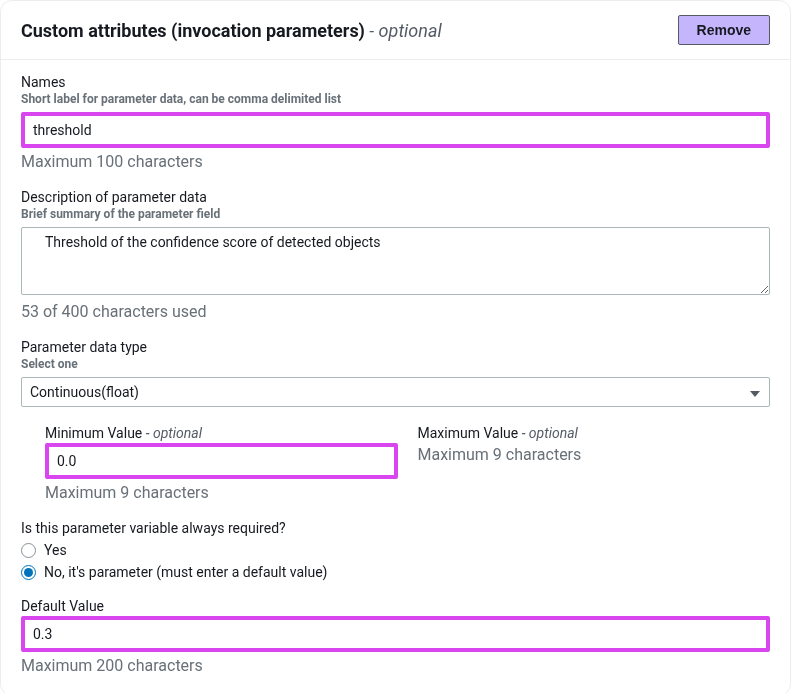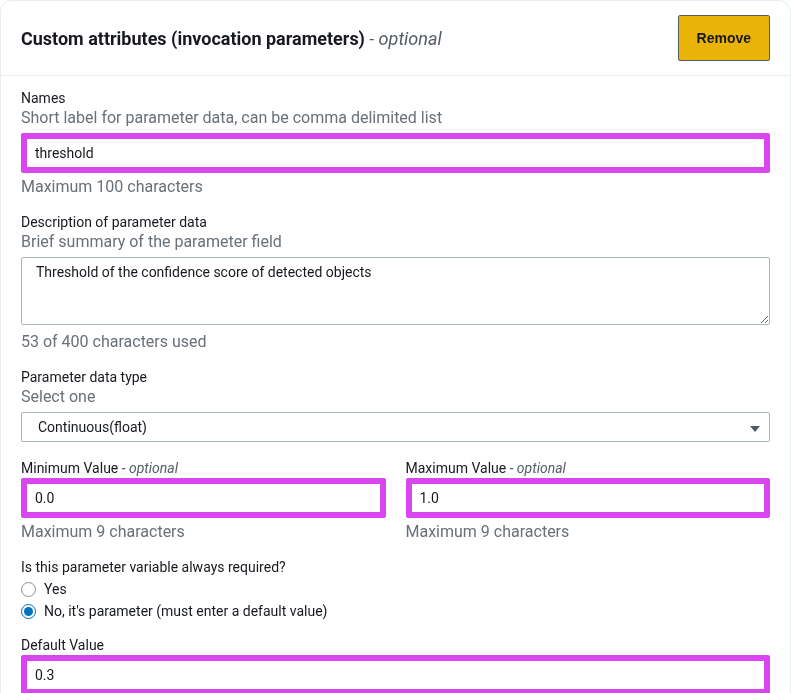--- a/index.html
+++ b/index.html
@@ -29,23 +29,23 @@
       font-size: 18px;
       font-weight: 700;
       color: #16191f;
     }
     .panel-title .optional {
       font-weight: 400;
       font-style: italic;
       color: #545b64;
     }
     .btn-remove {
-      background: #eab308;
+      background: #c4b5fd;
       border: 1px solid #545b64;
-      padding: 14px 18px;
+      padding: 6px 18px;
       font-size: 14px;
       font-weight: 700;
       color: #16191f;
       cursor: pointer;
       border-radius: 2px;
     }
     .panel-body {
       padding: 14px 20px 20px 20px;
     }
     .field {
@@ -56,78 +56,80 @@
       font-weight: 400;
       color: #16191f;
       display: block;
       margin-bottom: 2px;
     }
     .field-label .opt {
       font-style: italic;
       color: #545b64;
     }
     .field-hint {
-      font-size: 16px;
+      font-size: 12px;
       color: #687078;
       margin-bottom: 6px;
       display: block;
+      font-weight: bold;
     }
     .field-hint-below {
       font-size: 16px;
       color: #687078;
       margin-top: 4px;
       display: block;
     }
     .text-input {
       width: 100%;
       padding: 6px 8px;
       font-size: 14px;
-      border: 6px solid #d946ef;
+      border: 4px solid #d946ef;
       border-radius: 2px;
       color: #16191f;
       font-family: inherit;
     }
     .textarea-input {
       width: 100%;
-      padding: 6px 14px;
+      padding: 6px 23px;
       font-size: 14px;
       border: 1px solid #aab7b8;
       border-radius: 2px;
       color: #16191f;
       font-family: inherit;
       resize: both;
       height: 68px;
     }
     .select-wrap {
       position: relative;
       width: 100%;
     }
     .select-input {
       width: 100%;
-      padding: 6px 30px 6px 16px;
+      padding: 6px 30px 6px 8px;
       font-size: 14px;
       border: 1px solid #aab7b8;
       border-radius: 2px;
       color: #16191f;
       background: #fff;
       appearance: none;
       cursor: pointer;
       font-family: inherit;
     }
     .select-caret {
       position: absolute;
       right: 10px;
       top: 50%;
       transform: translateY(-50%);
       pointer-events: none;
       color: #545b64;
     }
     .row-2col {
       display: flex;
       gap: 20px;
+      margin-left: 24px;
     }
     .row-2col .field {
       flex: 1;
       margin-bottom: 18px;
     }
     .radio-group {
       margin-top: 6px;
       text-align: center;
     }
     .radio-row {
@@ -210,21 +212,20 @@
         <label class="field-label">
           <span>Minimum Value</span><span class="opt"> - optional</span>
         </label>
         <input type="text" class="text-input" value="0.0" style="">
         <span class="field-hint-below">Maximum 9 characters</span>
       </div>
       <div class="field">
         <label class="field-label">
           <span>Maximum Value</span><span class="opt"> - optional</span>
         </label>
-        <input type="text" class="text-input" value="1.0" style="">
         <span class="field-hint-below">Maximum 9 characters</span>
       </div>
     </div>
 
     <div class="field">
       <label class="field-label">Is this parameter variable always required?</label>
       <div class="radio-group">
         <div class="radio-row">
           <span class="radio-circle"></span>
           <span class="radio-label">Yes</span>

